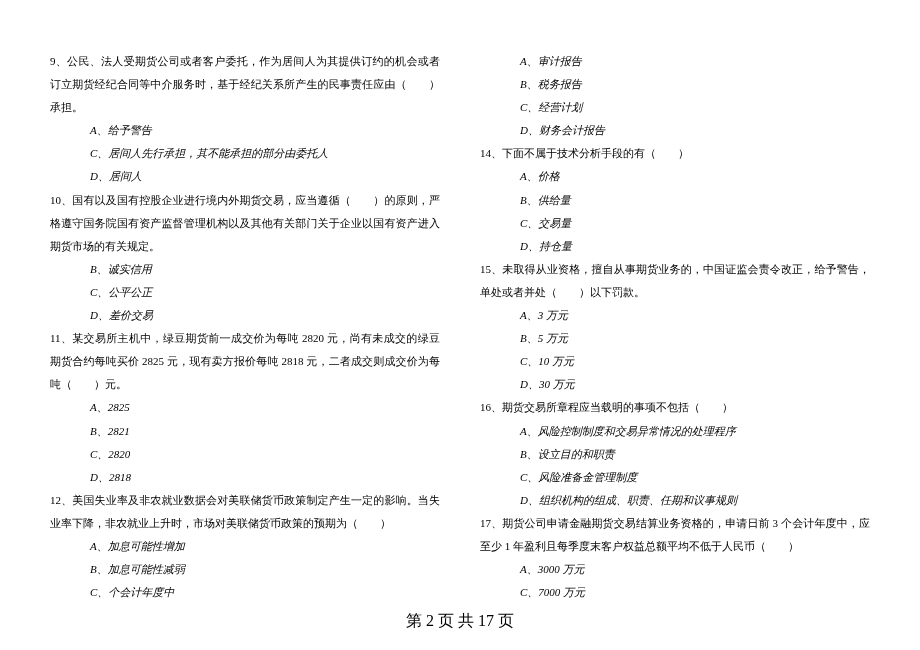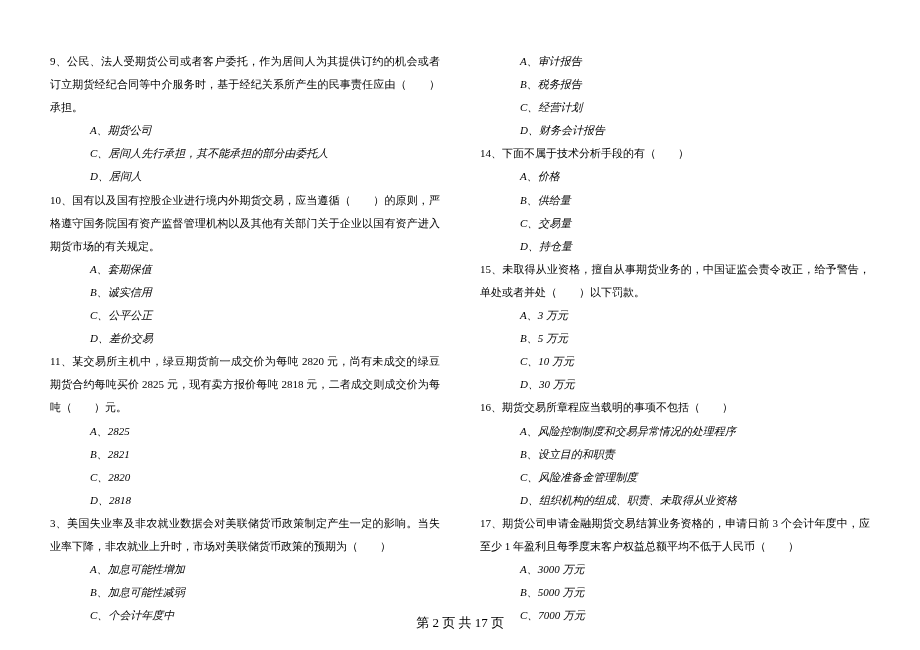--- a/index.html
+++ b/index.html
@@ -28,46 +28,45 @@
     .option {
       padding-left: 40px;
       font-style: italic;
     }
     .footer {
       position: absolute;
       bottom: 18px;
       width: 100%;
       left: 0;
       text-align: center;
-      font-size: 13px;
+      font-size: 16px;
     }
   </style>
 </head>
 <body>
 
 <div class="columns">
   <div class="column">
     <div class="question">9、公民、法人受期货公司或者客户委托，作为居间人为其提供订约的机会或者订立期货经纪合同等中介服务时，基于经纪关系所产生的民事责任应由（　　）承担。</div>
-    <div class="option">A、期货公司</div>
+    <div class="option">A、给予警告</div>
     <div class="option">C、居间人先行承担，其不能承担的部分由委托人</div>
     <div class="option">D、居间人</div>
 
     <div class="question">10、国有以及国有控股企业进行境内外期货交易，应当遵循（　　）的原则，严格遵守国务院国有资产监督管理机构以及其他有关部门关于企业以国有资产进入期货市场的有关规定。</div>
-    <div class="option">A、套期保值</div>
     <div class="option">B、诚实信用</div>
     <div class="option">C、公平公正</div>
     <div class="option">D、差价交易</div>
 
     <div class="question">11、某交易所主机中，绿豆期货前一成交价为每吨 2820 元，尚有未成交的绿豆期货合约每吨买价 2825 元，现有卖方报价每吨 2818 元，二者成交则成交价为每吨（　　）元。</div>
     <div class="option">A、2825</div>
     <div class="option">B、2821</div>
     <div class="option">C、2820</div>
     <div class="option">D、2818</div>
 
-    <div class="question">3、美国失业率及非农就业数据会对美联储货币政策制定产生一定的影响。当失业率下降，非农就业上升时，市场对美联储货币政策的预期为（　　）</div>
+    <div class="question">12、美国失业率及非农就业数据会对美联储货币政策制定产生一定的影响。当失业率下降，非农就业上升时，市场对美联储货币政策的预期为（　　）</div>
     <div class="option">A、加息可能性增加</div>
     <div class="option">B、加息可能性减弱</div>
     <div class="option">C、个会计年度中</div>
 
   </div>
 
   <div class="column">
     <div class="option">A、审计报告</div>
     <div class="option">B、税务报告</div>
     <div class="option">C、经营计划</div>
@@ -82,22 +81,21 @@
     <div class="question">15、未取得从业资格，擅自从事期货业务的，中国证监会责令改正，给予警告，单处或者并处（　　）以下罚款。</div>
     <div class="option">A、3 万元</div>
     <div class="option">B、5 万元</div>
     <div class="option">C、10 万元</div>
     <div class="option">D、30 万元</div>
 
     <div class="question">16、期货交易所章程应当载明的事项不包括（　　）</div>
     <div class="option">A、风险控制制度和交易异常情况的处理程序</div>
     <div class="option">B、设立目的和职责</div>
     <div class="option">C、风险准备金管理制度</div>
-    <div class="option">D、组织机构的组成、职责、未取得从业资格</div>
+    <div class="option">D、组织机构的组成、职责、任期和议事规则</div>
 
     <div class="question">17、期货公司申请金融期货交易结算业务资格的，申请日前 3 个会计年度中，应至少 1 年盈利且每季度末客户权益总额平均不低于人民币（　　）</div>
     <div class="option">A、3000 万元</div>
-    <div class="option">B、5000 万元</div>
     <div class="option">C、7000 万元</div>
   </div>
 </div>
 
 <div class="footer">第 2 页 共 17 页</div>
 
 </body></html>

